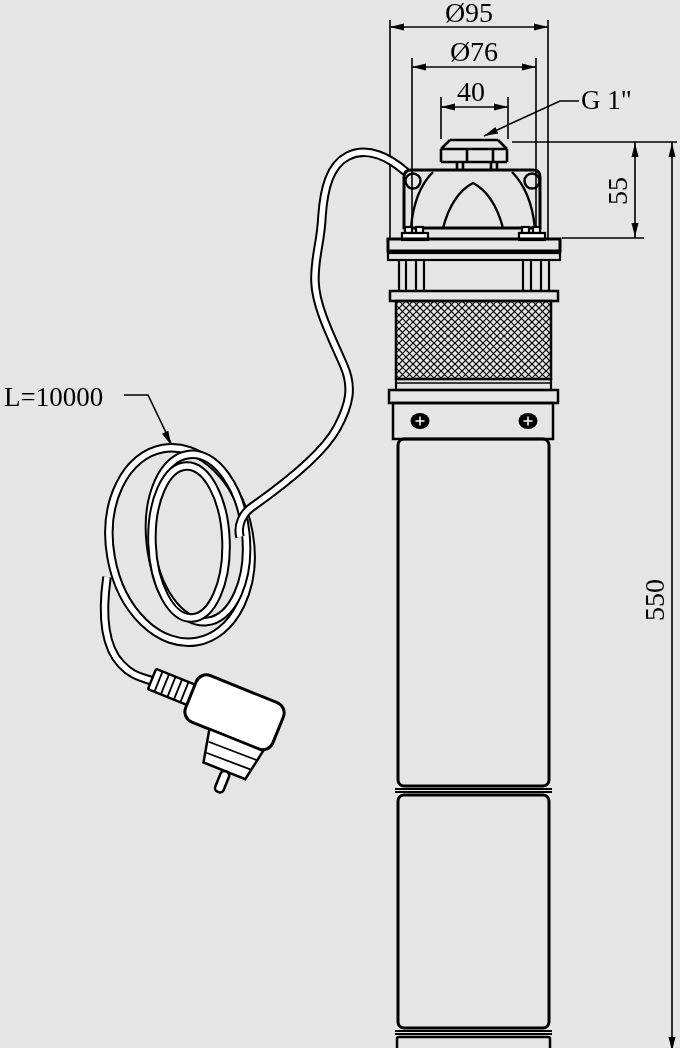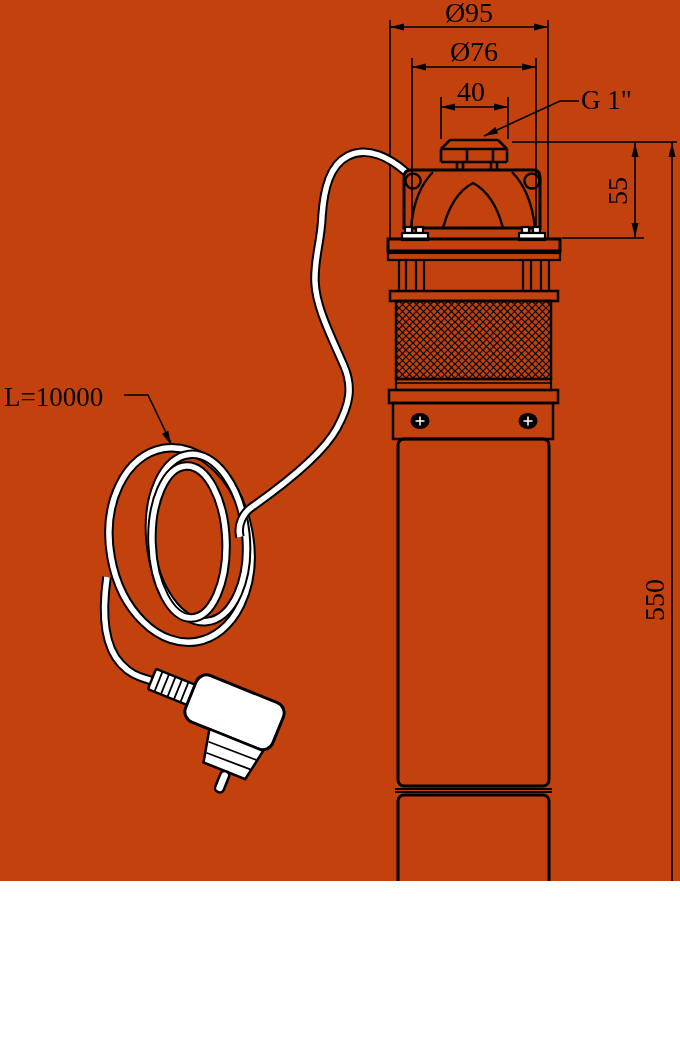--- a/index.html
+++ b/index.html
@@ -4,22 +4,22 @@
 <style>
   html, body {
     margin: 0;
     padding: 0;
     background: #ffffff;
     font-family: "Liberation Serif", "DejaVu Serif", serif;
   }
   .stage {
     position: relative;
     width: 680px;
-    height: 881px;
-    background: #c2410c;
+    height: 1048px;
+    background: #e5e5e5;
     overflow: hidden;
   }
   svg { display: block; }
   .dim-text {
     font-family: "Liberation Serif", "DejaVu Serif", serif;
     font-size: 28px;
     fill: #000000;
   }
   .callout-text {
     font-family: "Liberation Serif", "DejaVu Serif", serif;

